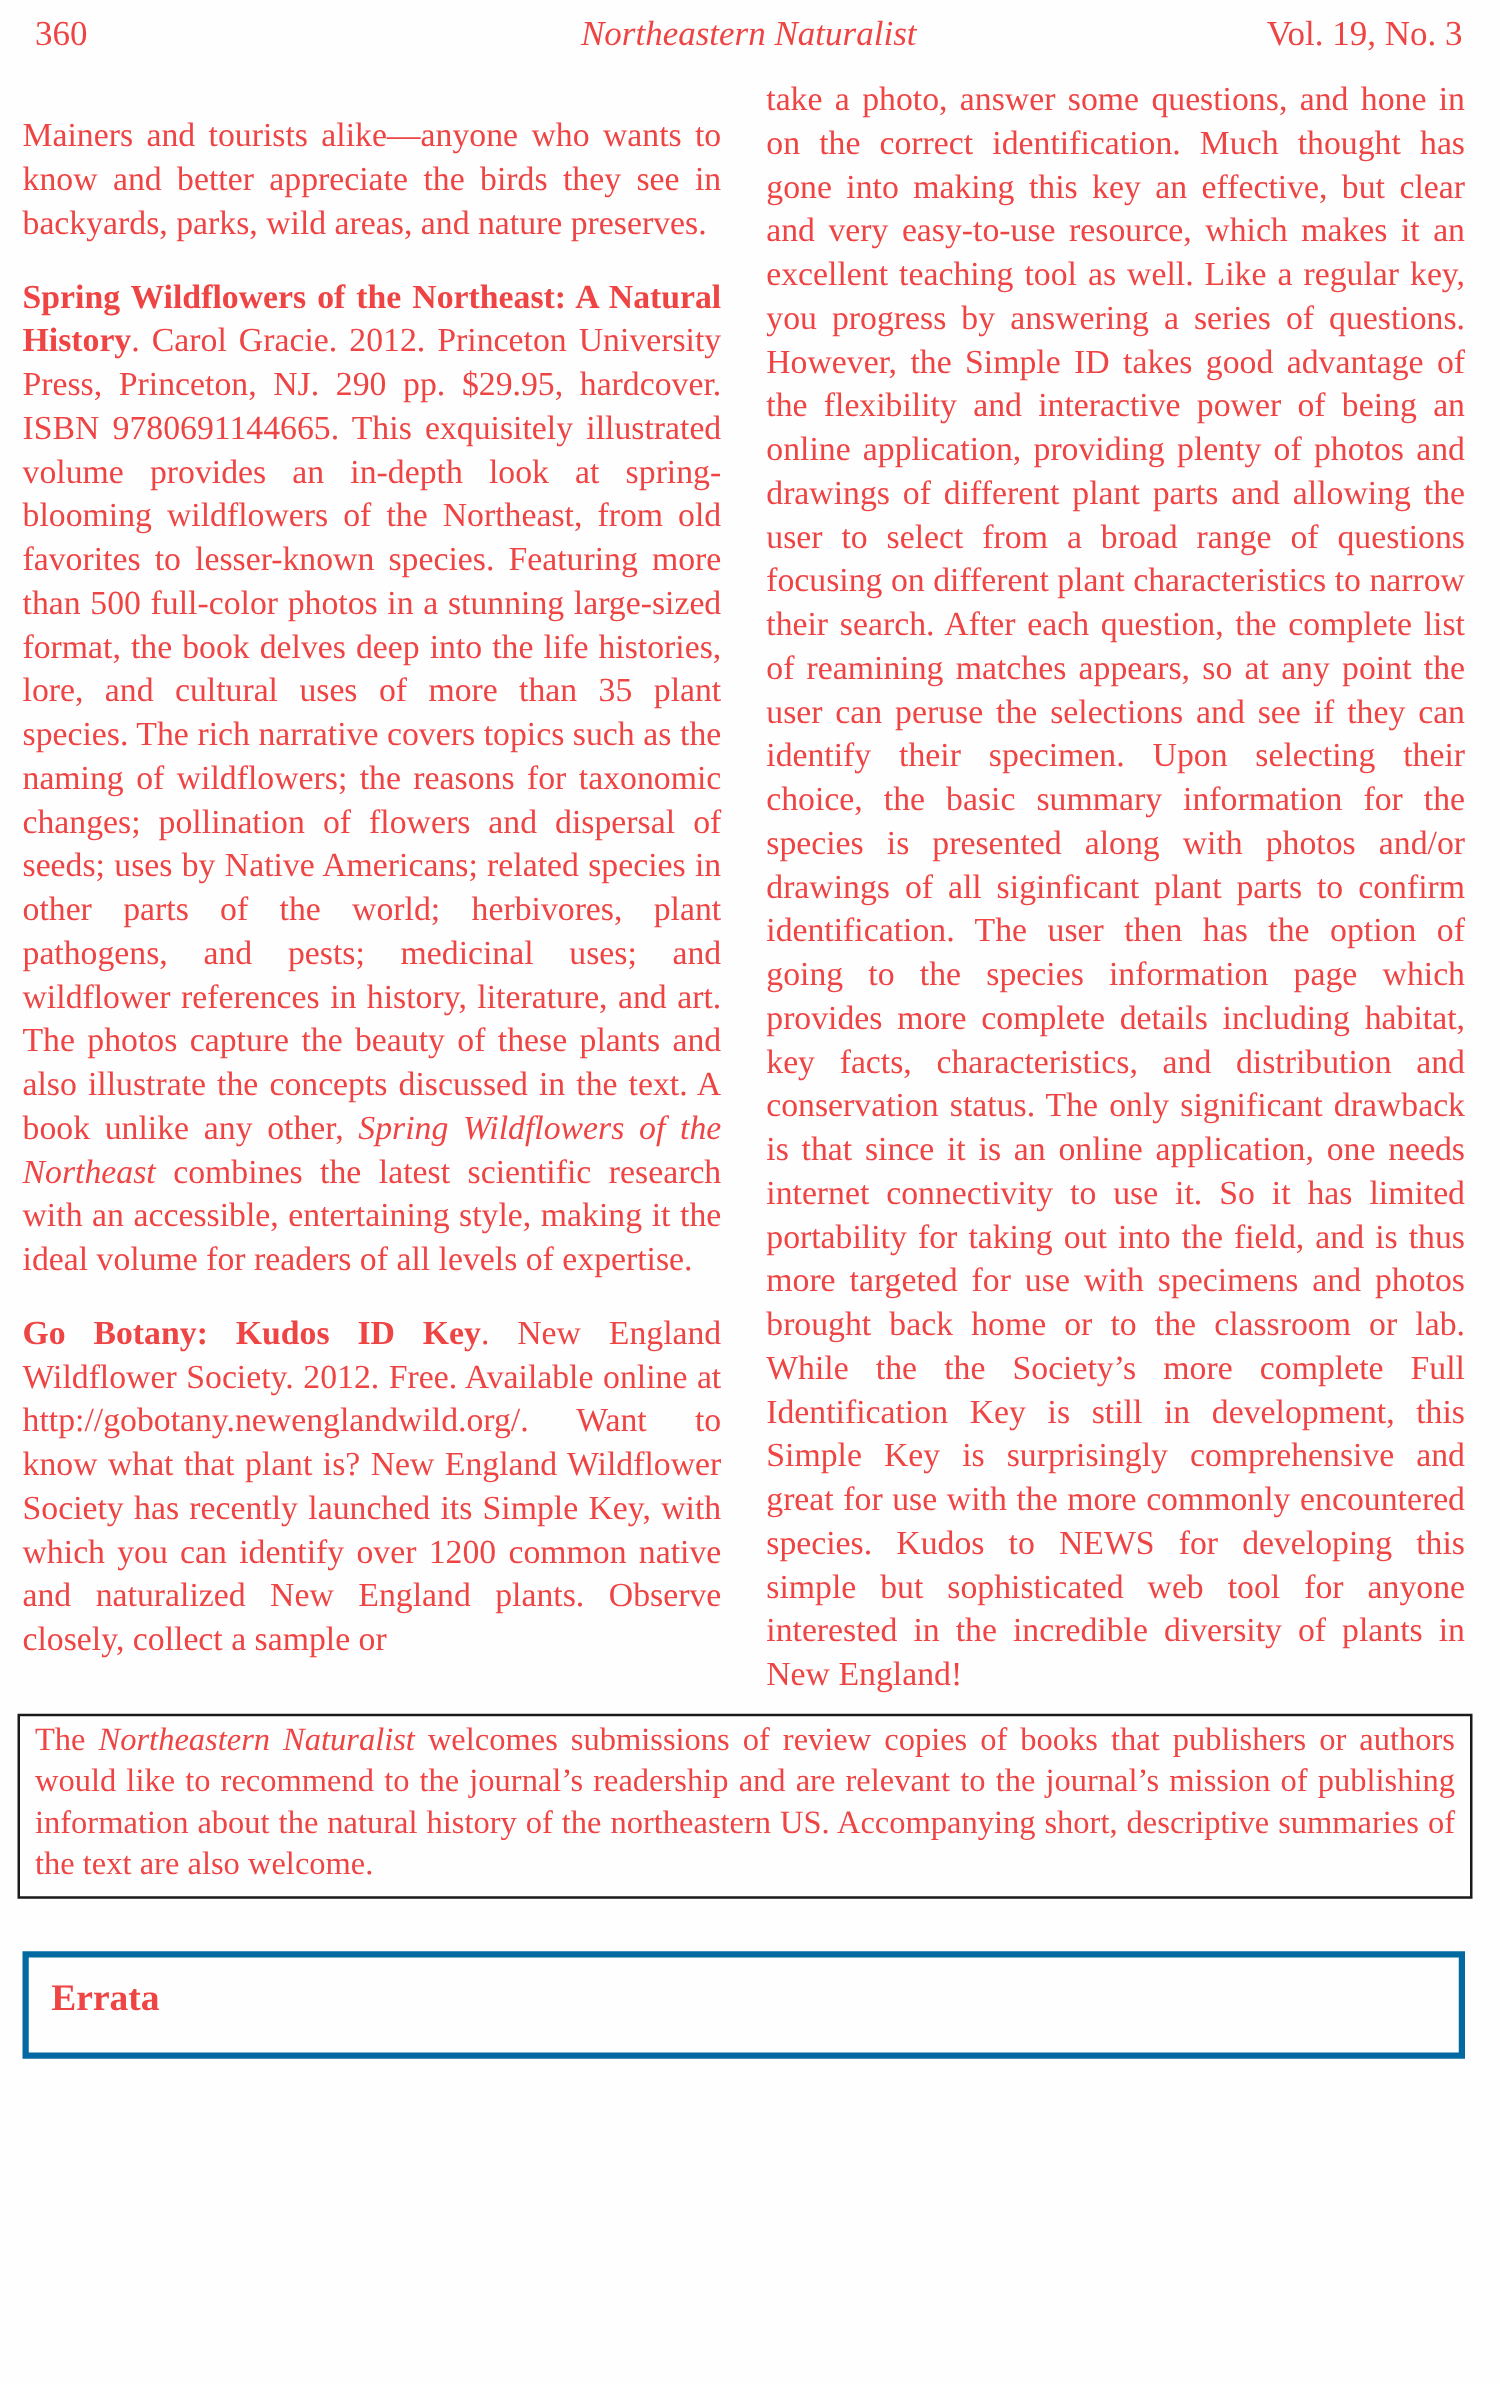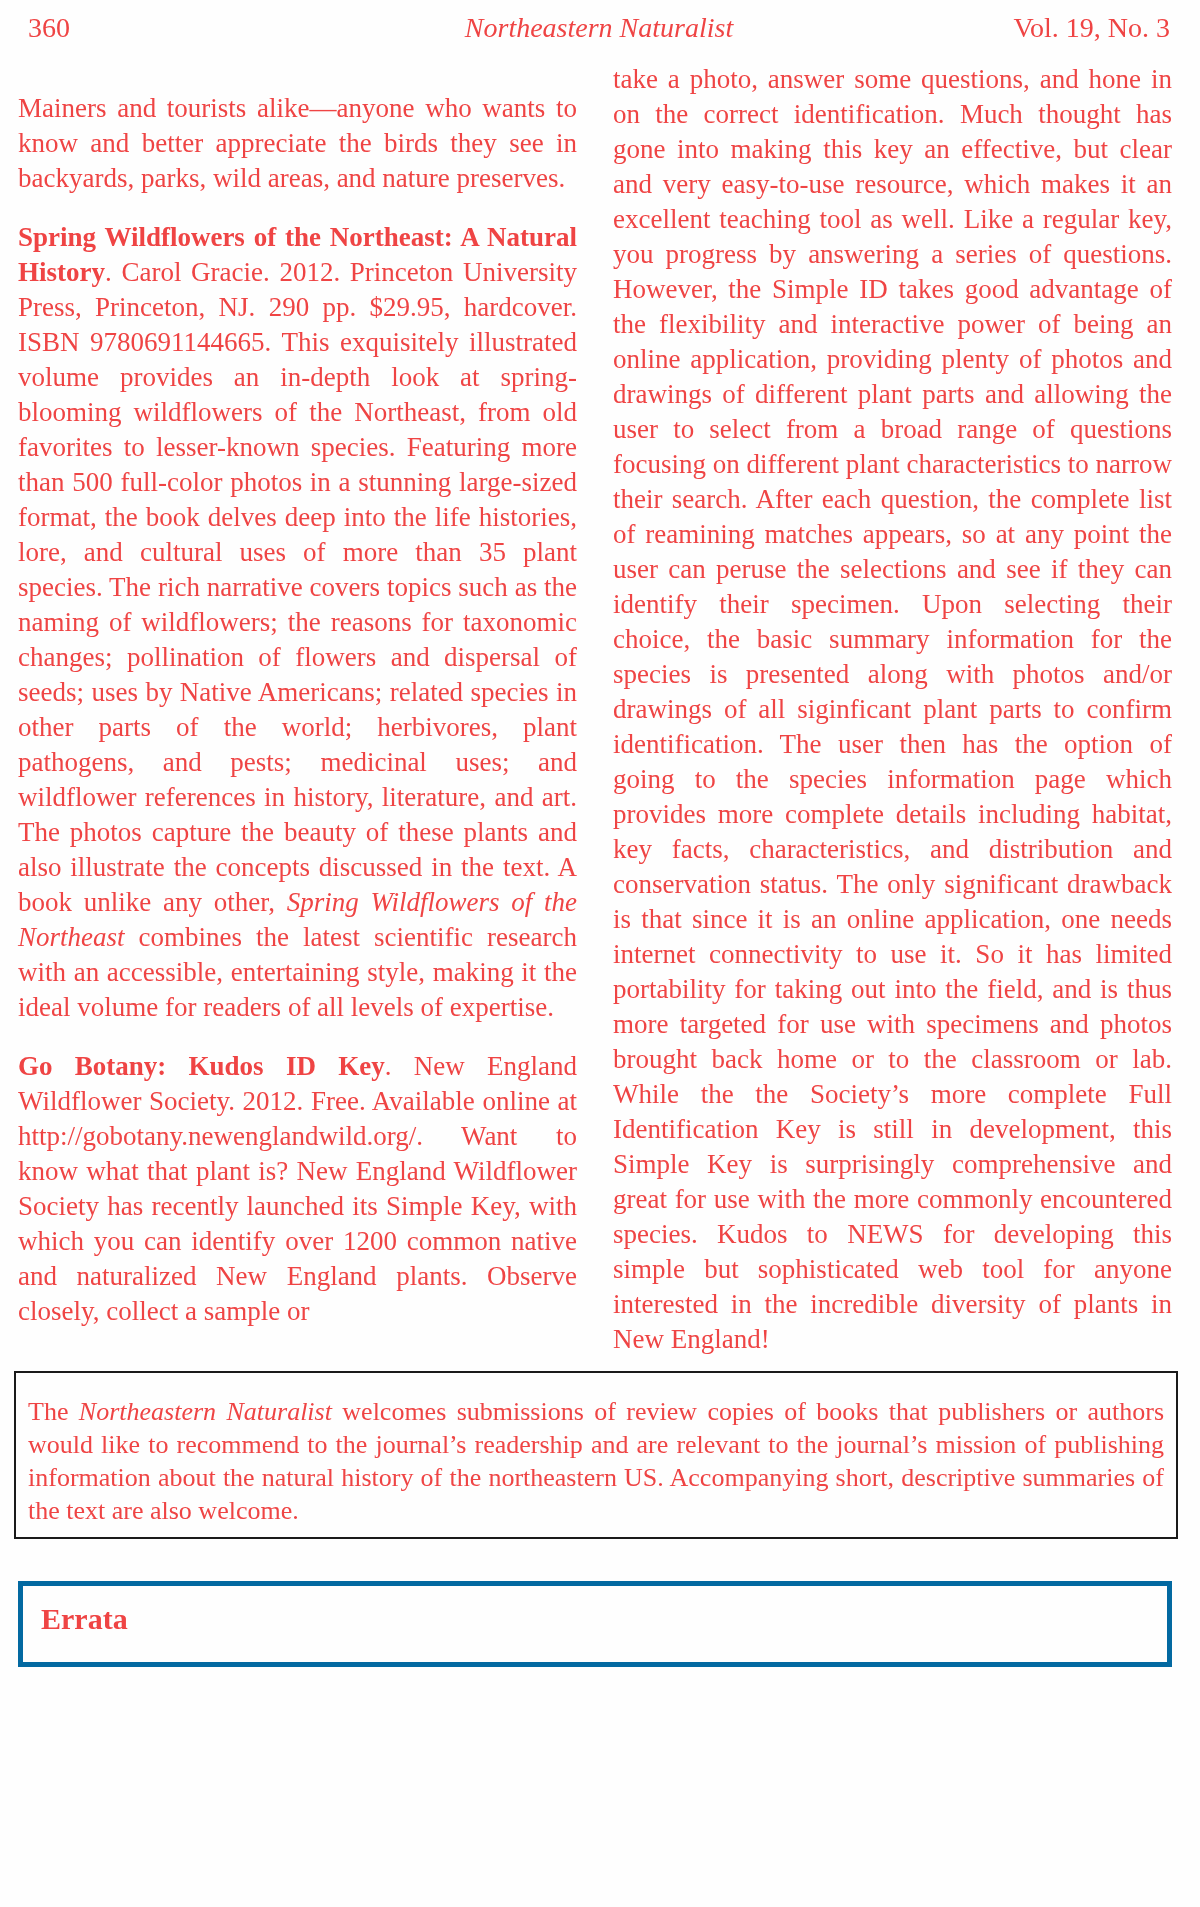--- a/index.html
+++ b/index.html
@@ -42,21 +42,21 @@
   .col p { margin: 0; }
   .col p + p { margin-top: 24px; }
   .col b { font-weight: bold; }
   .col i { font-style: italic; }
   
   .submissions-box {
     margin-top: 14px;
     margin-left: -4px;
     margin-right: -6px;
     border: 2px solid #1a1a1a;
-    padding: 22px 12px 10px 12px;
+    padding: 2px 12px 10px 12px;
     font-size: 26px;
     line-height: 33px;
     text-align: justify;
   }
   .submissions-box i { font-style: italic; }
   
   .errata-box {
     margin-top: 42px;
     border: 5px solid #0369a1;
     padding: 16px 16px 26px 18px;

